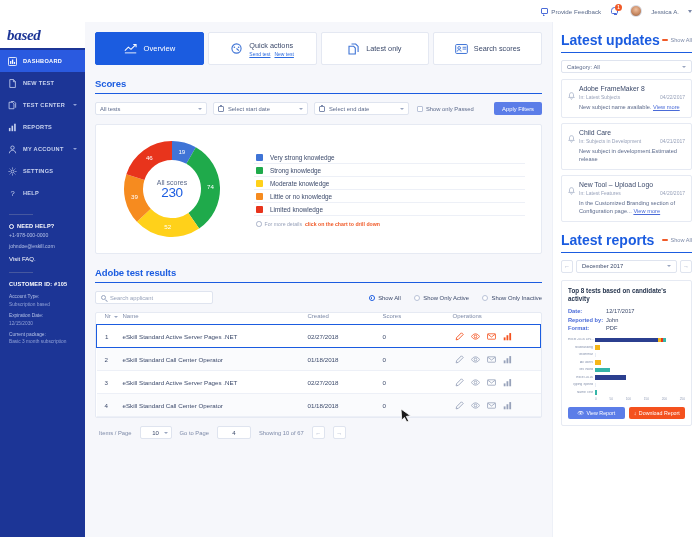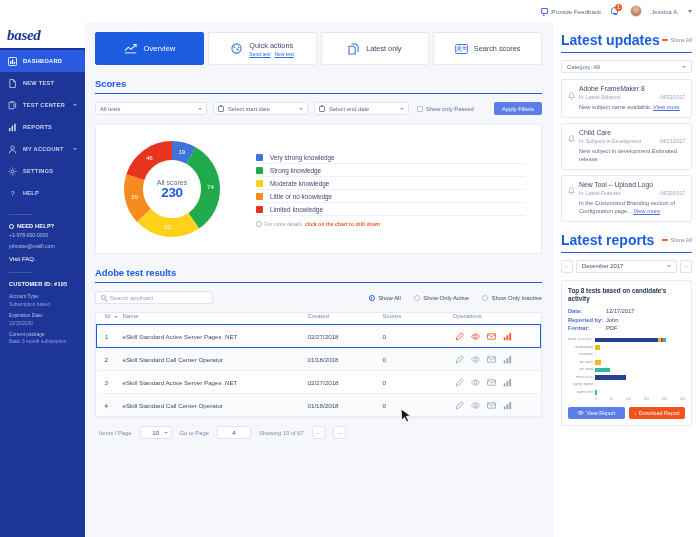--- a/index.html
+++ b/index.html
@@ -83,21 +83,21 @@
   .chk-label { font-size:5.8px; color:#5d6b8c; }
   .apply-btn { margin-left:auto; height:13px; padding:0 8px; background:#5b7de8; color:#fff; font-size:5.8px; border:none; border-radius:2px; display:flex; align-items:center; cursor:pointer; }
 
   .card { background:#fff; border:1px solid #e6eaf3; border-radius:2px; }
   .chart-card { height:130px; display:flex; align-items:center; padding:6px 10px; }
   .donut-wrap { width:132px; height:118px; display:flex; align-items:center; justify-content:center; position:relative; flex:none; }
   .donut { position:relative; width:104px; height:104px; }
   .donut svg { display:block; }
   .donut-center { position:absolute; inset:0; display:flex; flex-direction:column; align-items:center; justify-content:center; }
   .dc-label { font-size:7px; color:#5d6b8c; }
-  .dc-value { font-size:13.5px; color:#1b5ce0; font-weight:bold; letter-spacing:-0.3px; margin-top:-1px; }
+  .dc-value { font-size:13.5px; color:#1b5ce0; font-weight:normal; letter-spacing:-0.3px; margin-top:-1px; }
 
   .legend { flex:1; padding-left:16px; padding-right:6px; }
   .lg-row { display:flex; align-items:center; gap:7px; padding:2.5px 0 2.5px 2px; border-bottom:1px solid #edf0f7; }
   .lg-sw { width:7px; height:7px; border-radius:1px; flex:none; }
   .lg-txt { font-size:6.4px; color:#3c4a6b; }
   .lg-hint { display:flex; align-items:center; gap:3px; margin-top:5px; padding-left:2px; }
   .lg-hint-i { width:5.5px;height:5.5px;border:0.8px solid #aab3c9;border-radius:50%; flex:none; }
   .lg-hint-t { font-size:5.2px; color:#98a2ba; }
   .lg-hint-a { font-size:5.2px; color:#f05a28; font-weight:bold; }
 

